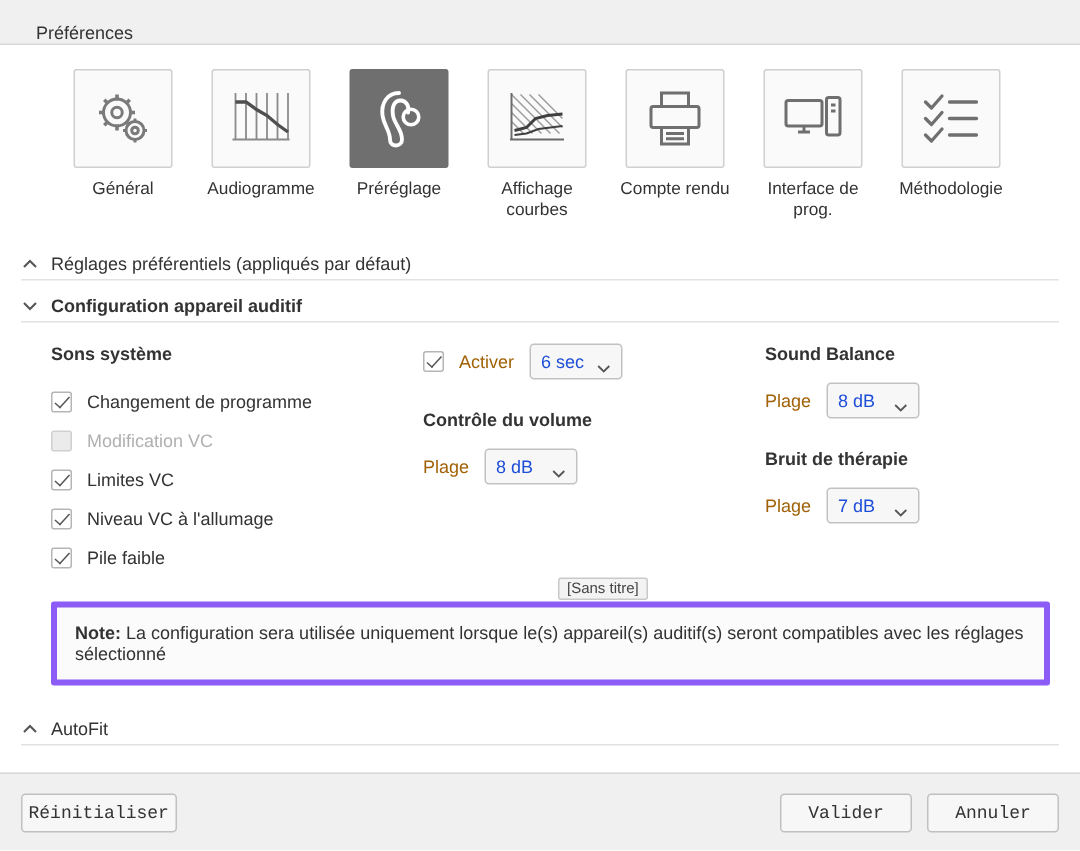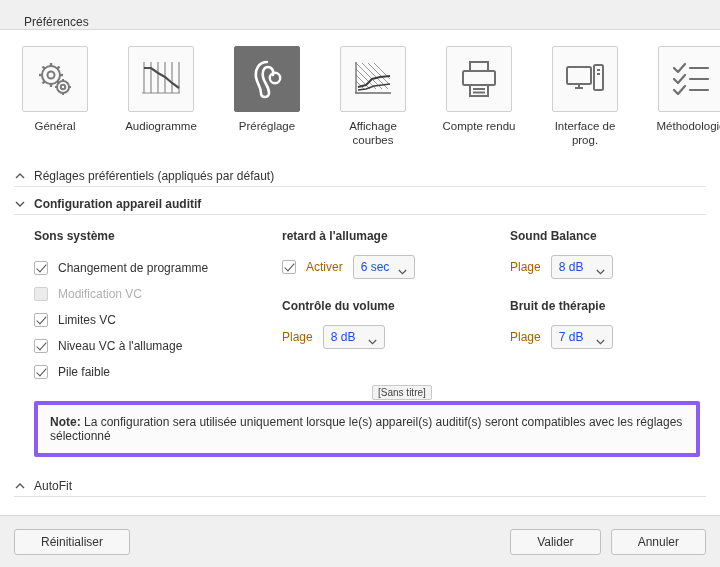--- a/index.html
+++ b/index.html
@@ -33,21 +33,22 @@
   .titlebar .title {
     font-size: 12px;
     color: #333;
   }
 
   
   .toolbar {
     flex: 0 0 auto;
     padding: 16px 14px 4px 14px;
     display: flex;
-    gap: 24px;
+    gap: 10px;
+    margin-left: 27px;
   }
   .tool {
     width: 82px;
     display: flex;
     flex-direction: column;
     align-items: center;
     cursor: default;
   }
   .tool .tile {
     width: 66px; height: 66px;
@@ -196,27 +197,27 @@
     height: 52px;
     background: #f0f0f0;
     border-top: 1px solid #d8d8d8;
     display: flex;
     align-items: center;
     padding: 0 14px;
   }
   .btn {
     height: 26px;
     min-width: 88px;
-    padding: 0 26px;
+    padding: 0 4px;
     border: 1px solid #c0c0c0;
     background: #f7f7f7;
     border-radius: 3px;
     font-size: 12px;
     color: #333;
-    font-family: Liberation Sans, sans-serif;
+    font-family: Liberation Mono, monospace;
     cursor: default;
   }
   .spacer { flex: 1 1 auto; }
   .footer .right-group { display: flex; gap: 10px; }
 
   svg { overflow: visible; }
 </style>
 </head>
 <body>
 
@@ -404,21 +405,20 @@
         </div>
 
         <div class="check-row">
           <span class="cb checked"></span>
           <span class="clabel">Pile faible</span>
         </div>
       </div>
 
       <div class="col-2">
         <div class="field-block">
-          <div class="grouplabel">retard à l'allumage</div>
           <div class="field-row">
             <span class="cb checked"></span>
             <span class="flabel">Activer</span>
             <span class="select">
               <span>6 sec</span>
               <span class="chev">
                 <svg width="9" height="6" viewBox="0 0 9 6">
                     <polyline points="0.8,1 4.5,4.6 8.2,1" fill="none" stroke="#555" stroke-width="1.2"></polyline>
                   </svg>
               </span>

